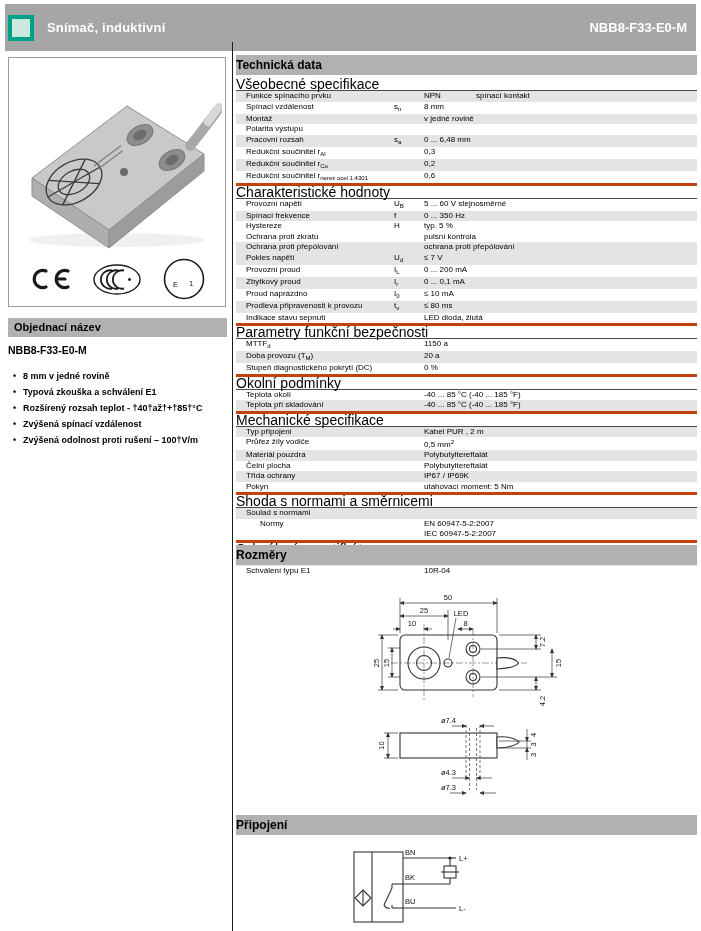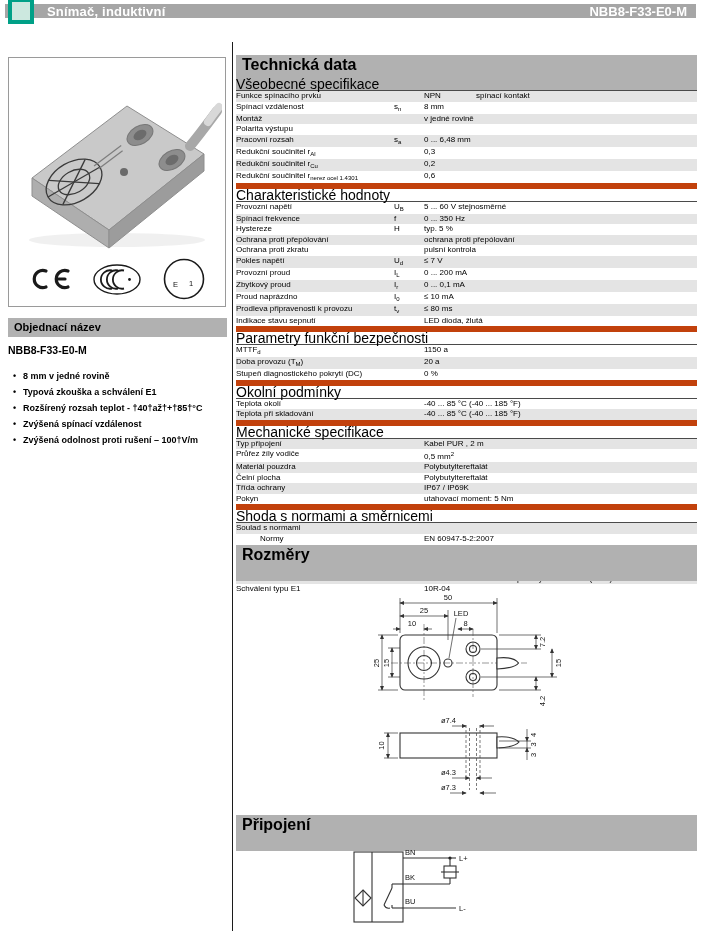--- a/index.html
+++ b/index.html
@@ -1,50 +1,50 @@
 <!DOCTYPE html>
 <html><head>
 <meta charset="utf-8">
 <style>
   html,body{margin:0;padding:0}
   body{width:701px;height:931px;position:relative;background:#fff;overflow:hidden;
        font-family:"Liberation Sans","DejaVu Sans",sans-serif;color:#000;}
   .abs{position:absolute}
 
   
-  #hdrbar{left:5px;top:4px;width:691px;height:14px;background:#a6a6a6;display:flex;align-items:center;box-sizing:border-box}
+  #hdrbar{left:5px;top:4px;width:691px;height:47px;background:#a6a6a6;display:flex;align-items:center;box-sizing:border-box}
   #hdr-icon{width:18px;height:18px;background:#cce8df;border:4px solid #00a087;margin-left:3px;flex:0 0 auto}
   #hdr-title{margin-left:13px;font-weight:bold;font-size:13px;color:#fff;letter-spacing:.2px}
   #hdr-part{margin-left:auto;margin-right:9px;font-weight:bold;font-size:13px;color:#fff}
 
   
   #vline{left:232px;top:42px;width:1px;height:889px;background:#1c1c1c}
 
   
   #photo-box{left:8px;top:57px;width:218px;height:250px;background:#fff;border:1px solid #9a9a9a;box-sizing:border-box}
   #photo-box svg.photo{display:block;margin:2px auto 0 auto}
   .marks{position:absolute;left:0;right:0;bottom:5px;display:flex;justify-content:space-evenly;align-items:center}
   .marks svg{display:block}
 
   #order-bar{left:8px;top:318px;width:219px;height:19px;background:#b1b1b1;font-weight:bold;font-size:11px;line-height:19px;padding-left:6px;box-sizing:border-box}
   #order-code{left:8px;top:344px;font-weight:bold;font-size:10.5px}
   #features{left:8px;top:371px;width:202px}
   .feat{display:flex;font-weight:bold;font-size:9px;line-height:11px;margin-bottom:5px}
   .feat .dot{width:15px;padding-left:5px;box-sizing:border-box;flex:0 0 auto}
 
   
-  .secbar{left:236px;width:461px;height:36px;background:#b1b1b1;font-weight:bold;font-size:16px;line-height:20px;padding-left:6px;box-sizing:border-box}
+  .secbar{left:236px;width:461px;height:20px;background:#b1b1b1;font-weight:bold;font-size:12px;line-height:20px;padding-left:0;box-sizing:border-box}
 
   
   #tech-table{left:236px;top:78px;width:461px;font-size:8px}
   .tsec-h{font-weight:normal;font-size:14px;line-height:12px;height:12px;border-bottom:1px solid #4a4a4a}
-  .tsec:not(:first-child) .tsec-h{border-top:6px solid #c2410c}
+  .tsec:not(:first-child) .tsec-h{border-top:3px solid #c2410c}
   .trow{display:grid;grid-template-columns:158px 30px 1fr;line-height:10.5px;min-height:10.5px}
   .trow.shade{background:#e4e4e4}
-  .c-label{white-space:nowrap}
+  .c-label{padding-left:10px;white-space:nowrap}
   .trow.ind2 .c-label{padding-left:24px}
   .c-sym{font-weight:normal}
   sub{font-size:6px;vertical-align:-1.5px}
   sup{font-size:6px;vertical-align:2.5px}
   .v1{display:inline-block;min-width:52px}
 
   
   svg text{font-size:7.5px;fill:#111}
   .ln{stroke:#333;stroke-width:1.1;fill:none}
   .lnw{stroke:#333;stroke-width:1.1;fill:#fff}
@@ -206,29 +206,29 @@
       <div class="trow shade">
         <div class="c-label">Spínací frekvence</div>
         <div class="c-sym">f</div>
         <div class="c-val">0 ... 350 Hz</div>
       </div>
       <div class="trow">
         <div class="c-label">Hystereze</div>
         <div class="c-sym">H</div>
         <div class="c-val">typ. 5  %</div>
       </div>
+      <div class="trow">
+        <div class="c-label">Ochrana proti zkratu</div>
+        <div class="c-sym"></div>
+        <div class="c-val">pulsní kontrola</div>
+      </div>
       <div class="trow shade">
         <div class="c-label">Ochrana proti přepólování</div>
         <div class="c-sym"></div>
         <div class="c-val">ochrana proti přepólování</div>
-      </div>
-      <div class="trow">
-        <div class="c-label">Ochrana proti zkratu</div>
-        <div class="c-sym"></div>
-        <div class="c-val">pulsní kontrola</div>
       </div>
       <div class="trow shade">
         <div class="c-label">Pokles napětí</div>
         <div class="c-sym">U<sub>d</sub></div>
         <div class="c-val">≤ 7 V</div>
       </div>
       <div class="trow">
         <div class="c-label">Provozní proud</div>
         <div class="c-sym">I<sub>L</sub></div>
         <div class="c-val">0 ... 200 mA</div>

